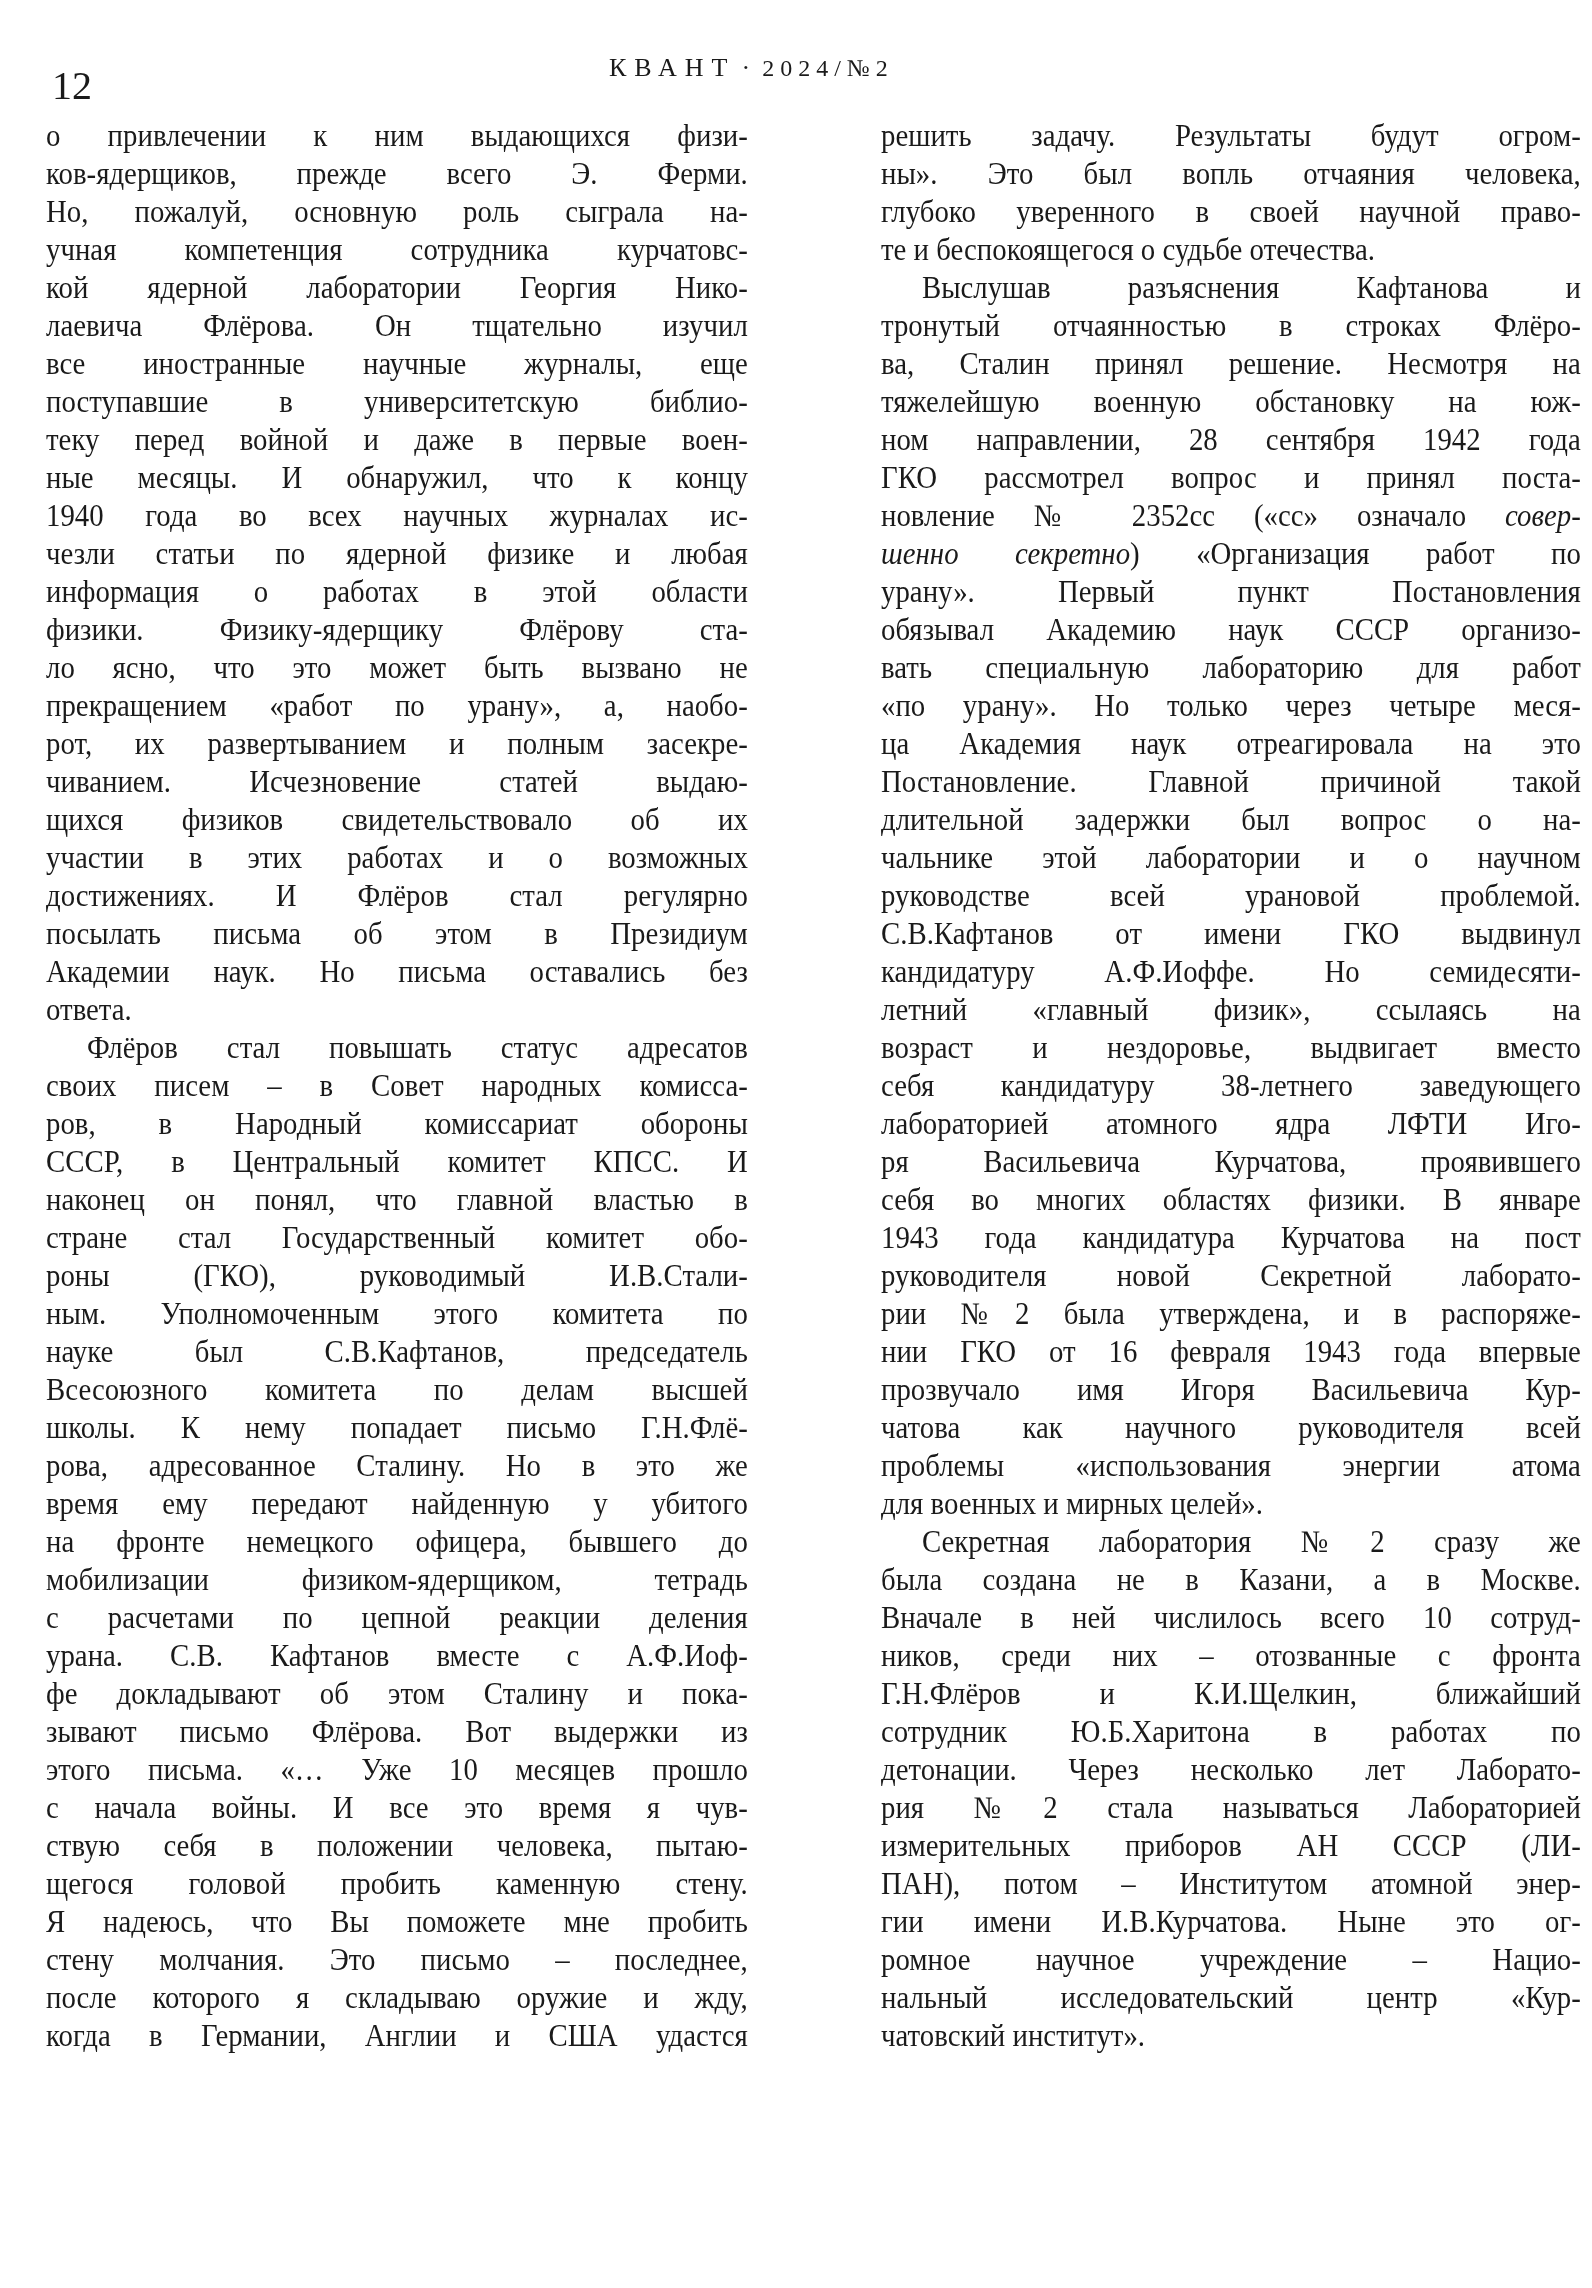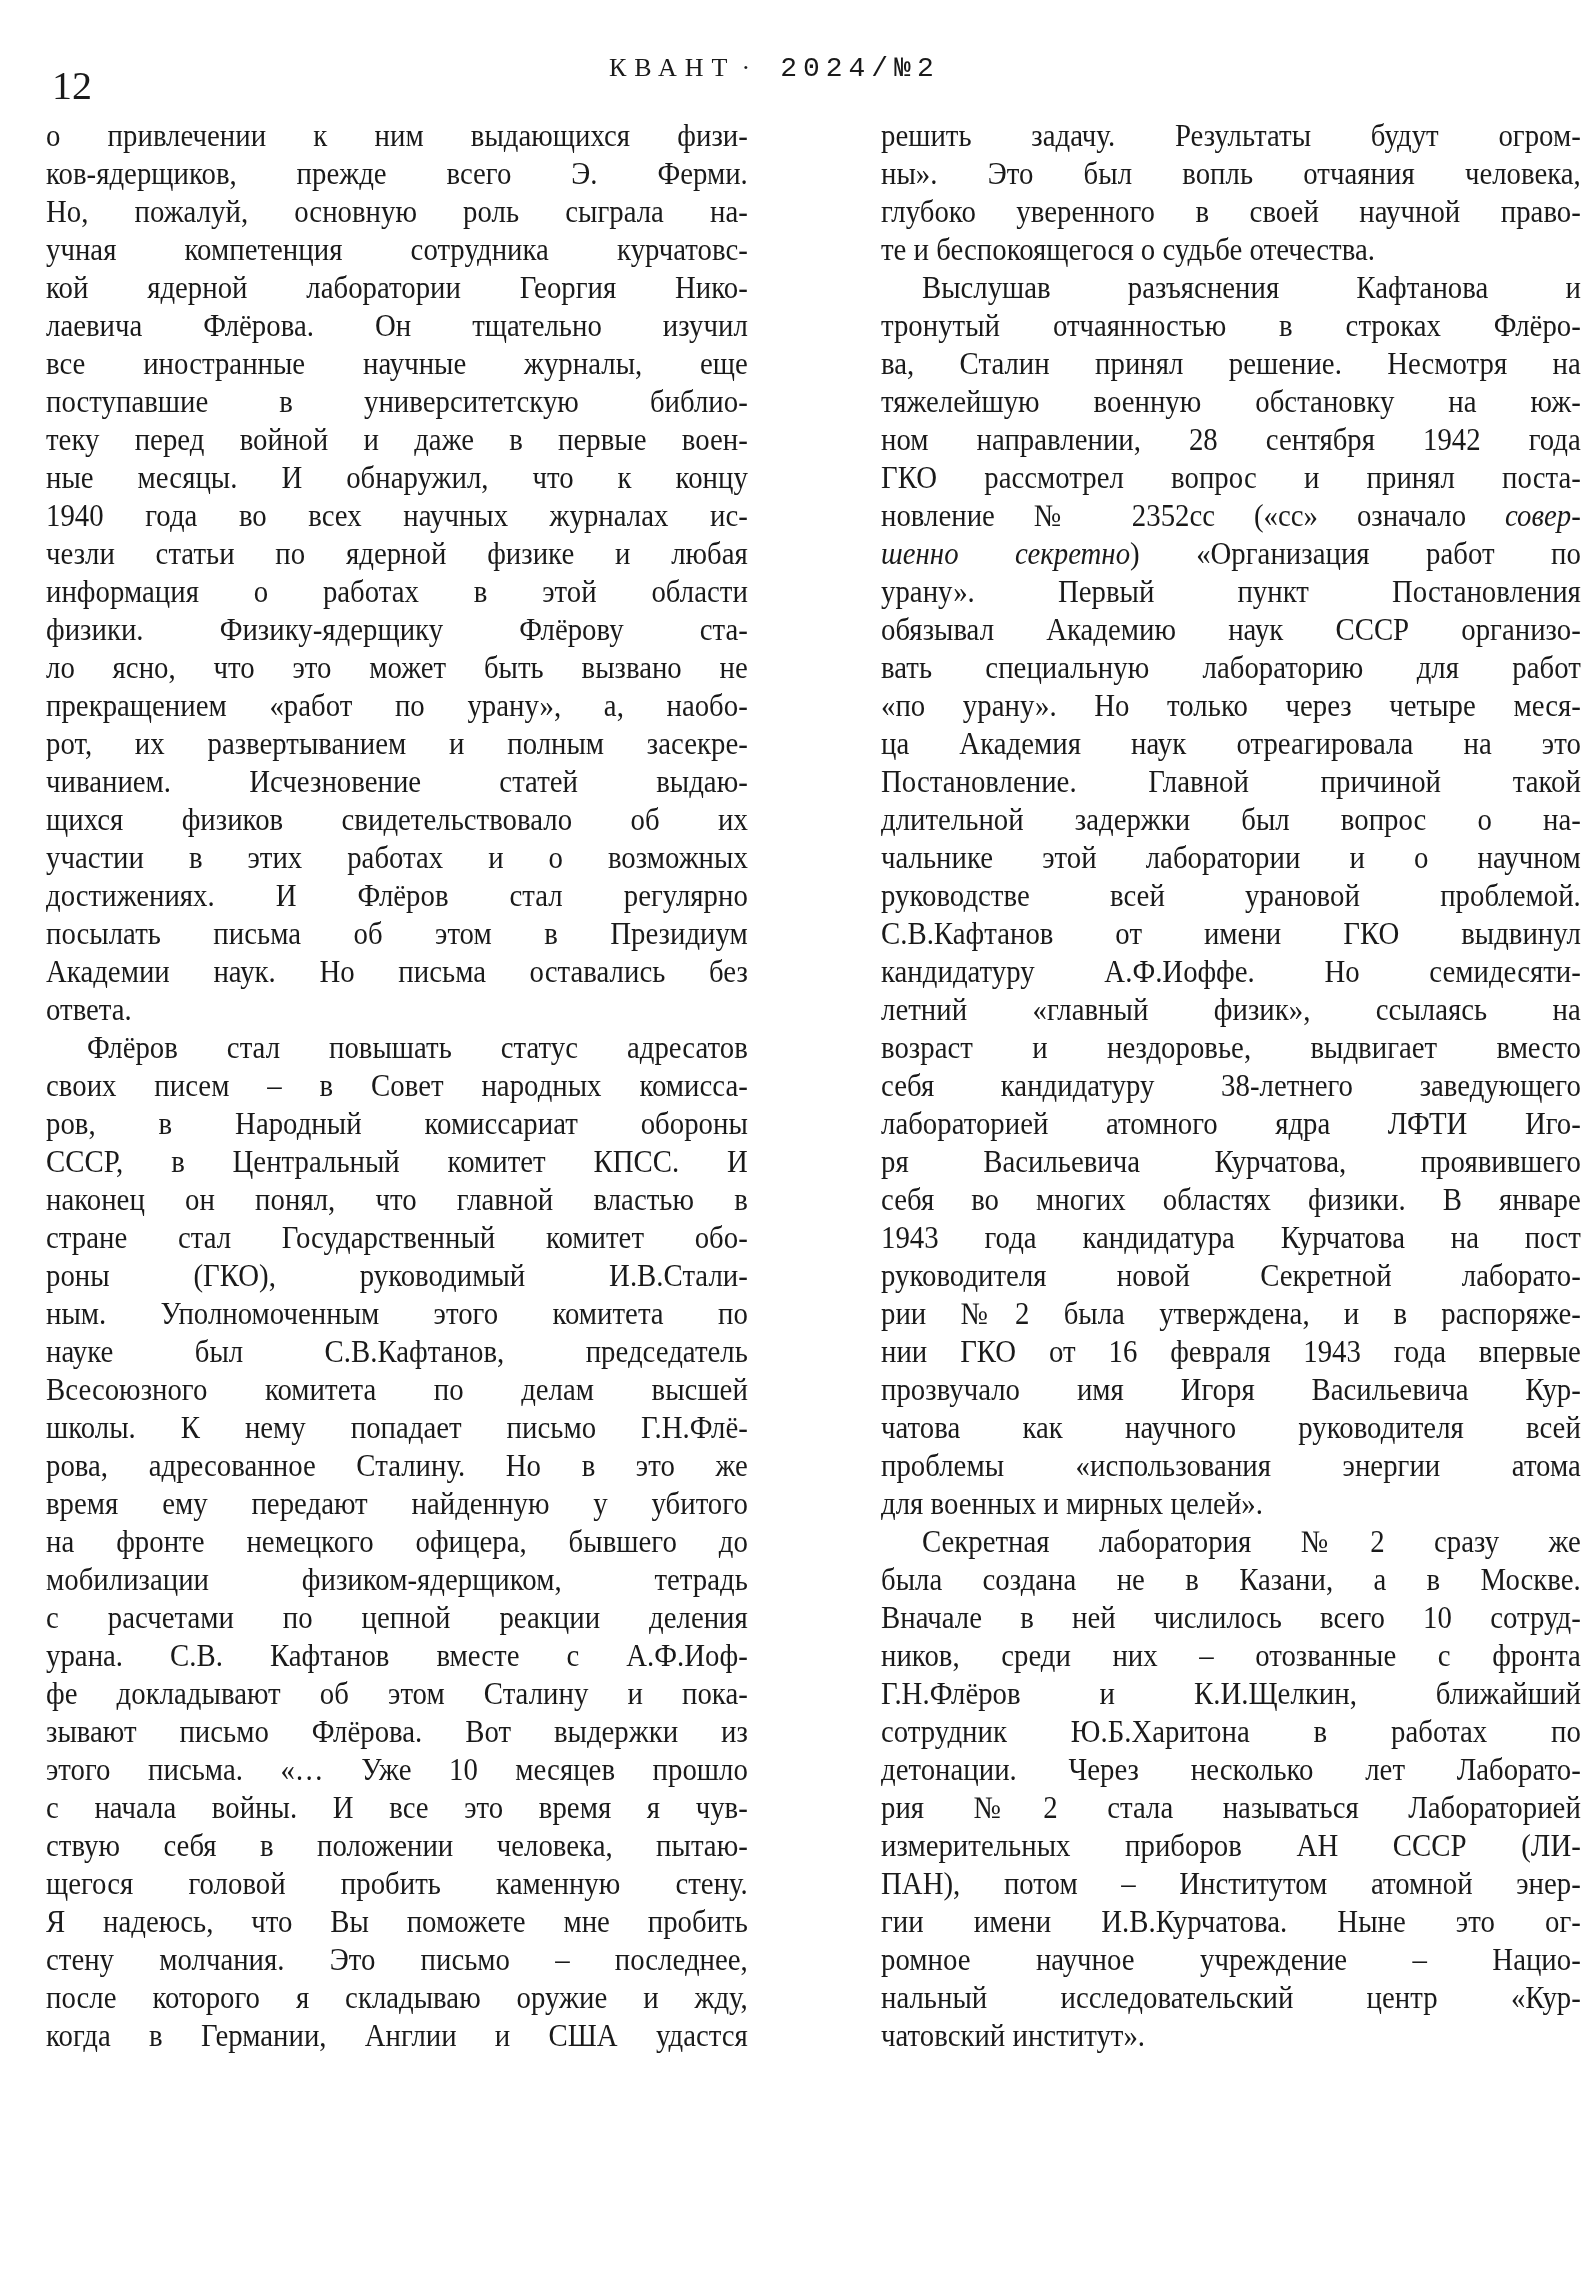--- a/index.html
+++ b/index.html
@@ -2,21 +2,21 @@
 <html><head>
 <meta charset="utf-8">
 <style>
   html, body { margin: 0; padding: 0; background: #ffffff; }
   body { width: 1592px; height: 2289px; position: relative; overflow: hidden;
          font-family: "Liberation Serif", "DejaVu Serif", serif; color: #1a1a1a; }
   .page-number { position: absolute; left: 52px; top: 44px; font-size: 40px; line-height: 48px; margin-top: 18px; }
   .running-head { position: absolute; left: 609px; top: 50px; font-size: 26px; line-height: 36px; white-space: nowrap; }
   .running-head .journal { font-weight: normal; letter-spacing: 8px; }
   .running-head .sep { margin: 0 12px 0 6px; }
-  .running-head .issue { font-family: Liberation Mono, monospace; font-size: 28px; letter-spacing: 6px; margin-left: 18px; }
+  .running-head .issue { font-family: Liberation Serif, serif; font-size: 24px; letter-spacing: 6px; }
   .column { position: absolute; top: 117px; width: 702px; }
   .col-left { left: 46px; }
   .col-right { left: 881px; width: 700px; }
   .line { display: block; height: 38px; line-height: 38px; font-size: 31px;
           text-align: justify; text-align-last: justify; white-space: nowrap; overflow: visible;
           transform: scaleX(0.93); transform-origin: left center; width: 107.5%; }
   .line.last { text-align-last: left; }
   .line.indent { text-indent: 44px; }
   .it { font-style: italic; }
 </style>

